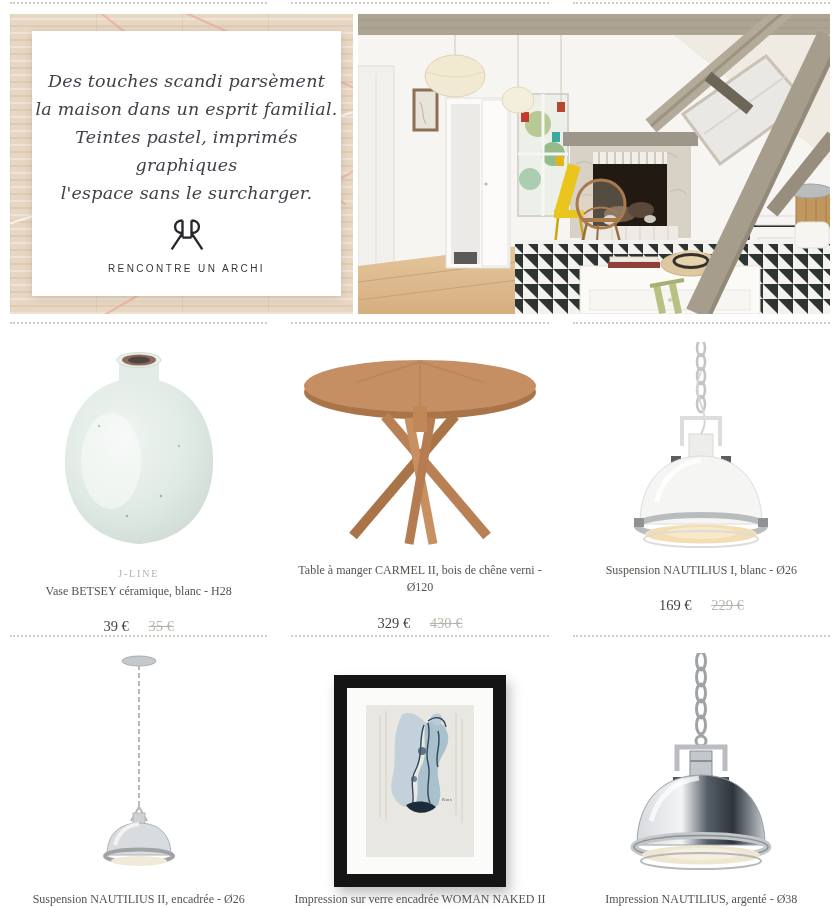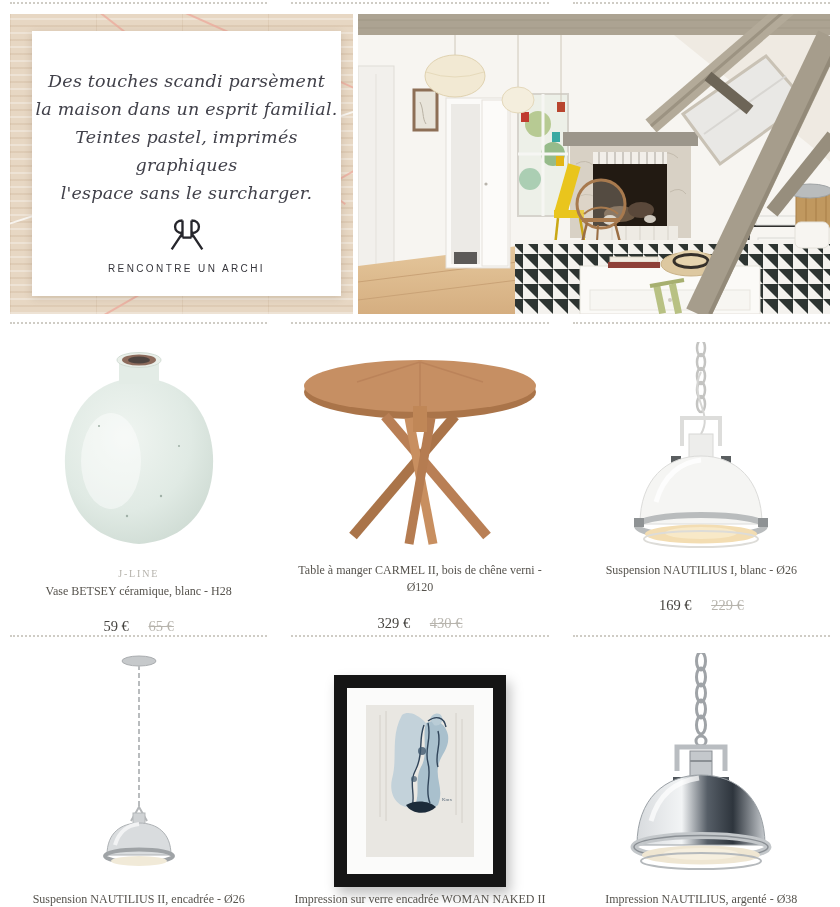--- a/index.html
+++ b/index.html
@@ -258,22 +258,22 @@
           <ellipse cx="72" cy="115" rx="30" ry="48" fill="#ffffff" opacity=".45"></ellipse>
           <circle cx="122" cy="150" r="1.2" fill="#9fb0a6"></circle>
             <circle cx="88" cy="170" r="1.2" fill="#9fb0a6"></circle>
           <circle cx="140" cy="100" r="1" fill="#9fb0a6"></circle>
             <circle cx="60" cy="80" r="1" fill="#9fb0a6"></circle>
         </svg>
       </div>
       <div class="brand">J-LINE</div>
       <div class="pname">Vase BETSEY céramique, blanc - H28</div>
       <div class="prices">
-        <span class="price">59 €</span>
-        <span class="old">65 €</span>
+        <span class="price">39 €</span>
+        <span class="old">35 €</span>
       </div>
     </div>
 
     <div class="cell">
       <div class="imgbox">
         <svg width="246" height="210" viewBox="0 0 246 210">
           <ellipse cx="123" cy="44" rx="116" ry="27" fill="#aa7449"></ellipse>
           <ellipse cx="123" cy="38" rx="116" ry="26" fill="#c68f63"></ellipse>
           <path d="M123,14 L60,34 M123,14 L186,34 M123,14 L123,62" stroke="#bb835a" stroke-width="1.5" fill="none"></path>
           <line x1="88" y1="68" x2="190" y2="188" stroke="#b97f55" stroke-width="10"></line>

